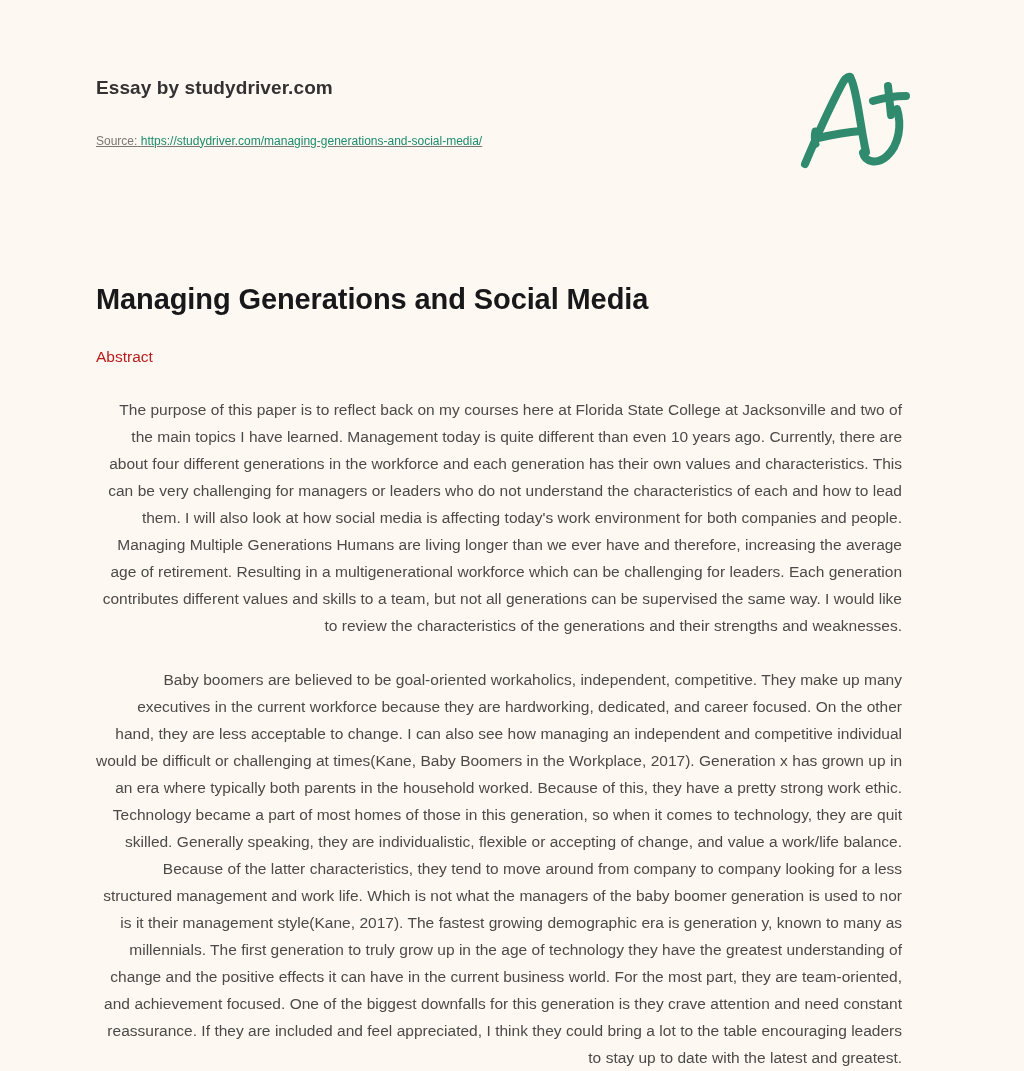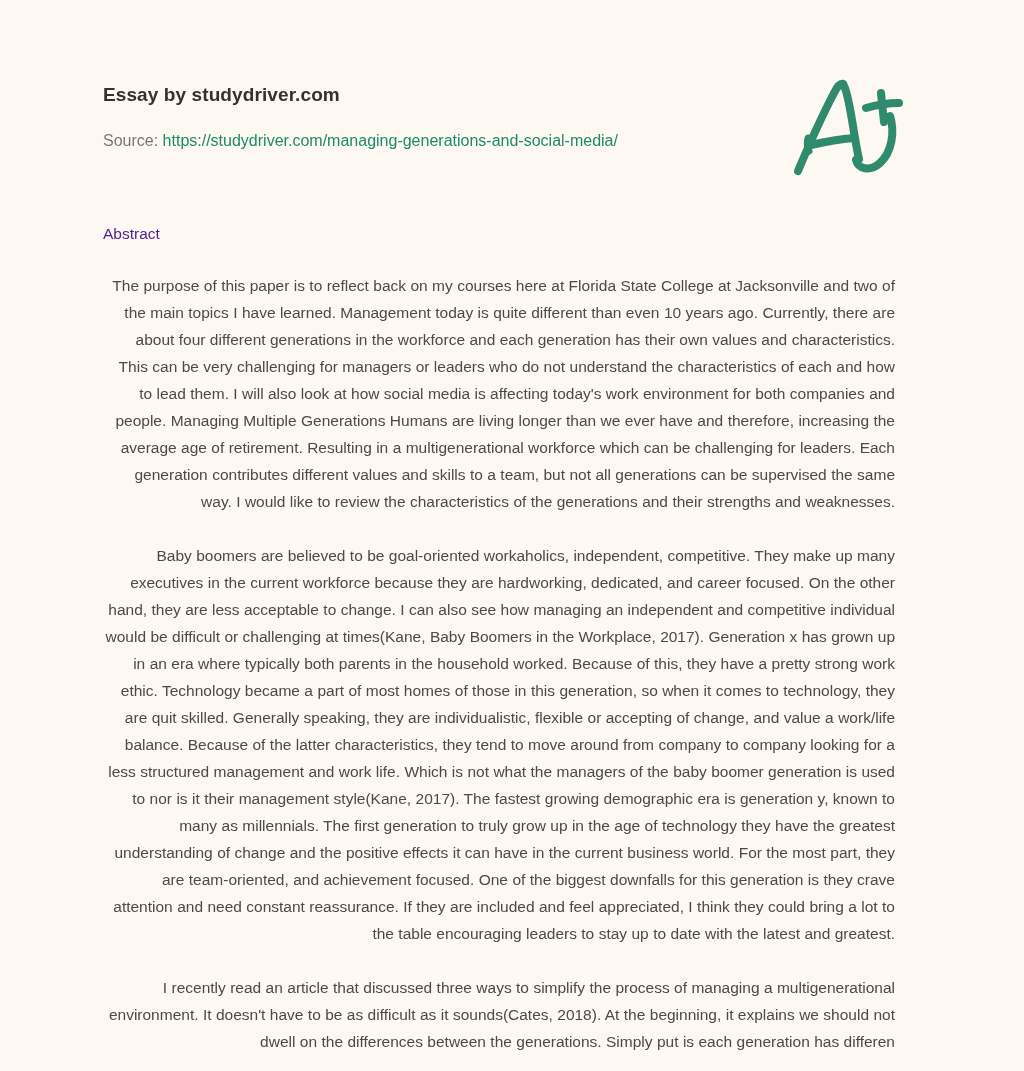--- a/index.html
+++ b/index.html
@@ -14,45 +14,46 @@
     font-family: "Liberation Sans", sans-serif;
     overflow: hidden;
     position: relative;
   }
 
   .page {
     position: relative;
     width: 996px;
     height: 1071px;
     box-sizing: border-box;
-    padding: 12px;
+    padding: 5px;
   }
 
   
   .header {
     position: relative;
     padding: 72px 91px 0 91px;
     min-height: 110px;
   }
 
   .byline {
     font-size: 19px;
     font-weight: bold;
     color: #333132;
     letter-spacing: 0.1px;
     line-height: 1.2;
     margin: 0;
   }
 
   .source-line {
-    margin-top: 24px;
-    font-size: 16px;
+    margin-top: 34px;
+    font-size: 12px;
     line-height: 1.3;
     color: #7a7774;
     white-space: nowrap;
+    text-decoration: underline;
   }
   .source-label {
     color: #7a7774;
   }
   .source-url {
     color: #1d8a6d;
     text-decoration: none;
   }
 
   
@@ -81,21 +82,21 @@
     font-weight: bold;
     color: #18181a;
     letter-spacing: -0.1px;
     line-height: 1.25;
   }
 
   .section-label {
     margin: 0;
     padding-top: 28px;
     font-size: 15.5px;
-    color: #4c1d95;
+    color: #b91c1c;
     line-height: 1.5;
   }
 
   .para {
     margin: 0;
     padding-top: 27px;
     font-size: 15.5px;
     line-height: 27px;
     color: #4c4a48;
     text-align: right;
@@ -134,20 +135,21 @@
 
           <path d="M80 36 C 90 33, 103 31, 113 31" stroke-width="8"></path>
         </g>
       </svg>
     </div>
 
   </div>
 
   <div class="doc-body">
 
+    <h1 class="doc-title">Managing Generations and Social Media</h1>
 
     <div class="section-label">Abstract</div>
 
     <p class="para">The purpose of this paper is to reflect back on my courses here at Florida State College at Jacksonville and two of the main topics I have learned. Management today is quite different than even 10 years ago. Currently, there are about four different generations in the workforce and each generation has their own values and characteristics. This can be very challenging for managers or leaders who do not understand the characteristics of each and how to lead them. I will also look at how social media is affecting today's work environment for both companies and people. Managing Multiple Generations Humans are living longer than we ever have and therefore, increasing the average age of retirement. Resulting in a multigenerational workforce which can be challenging for leaders. Each generation contributes different values and skills to a team, but not all generations can be supervised the same way. I would like to review the characteristics of the generations and their strengths and weaknesses.</p>
     <p class="para">Baby boomers are believed to be goal-oriented workaholics, independent, competitive. They make up many executives in the current workforce because they are hardworking, dedicated, and career focused. On the other hand, they are less acceptable to change. I can also see how managing an independent and competitive individual would be difficult or challenging at times(Kane, Baby Boomers in the Workplace, 2017). Generation x has grown up in an era where typically both parents in the household worked. Because of this, they have a pretty strong work ethic. Technology became a part of most homes of those in this generation, so when it comes to technology, they are quit skilled. Generally speaking, they are individualistic, flexible or accepting of change, and value a work/life balance. Because of the latter characteristics, they tend to move around from company to company looking for a less structured management and work life. Which is not what the managers of the baby boomer generation is used to nor is it their management style(Kane, 2017). The fastest growing demographic era is generation y, known to many as millennials. The first generation to truly grow up in the age of technology they have the greatest understanding of change and the positive effects it can have in the current business world. For the most part, they are team-oriented, and achievement focused. One of the biggest downfalls for this generation is they crave attention and need constant reassurance. If they are included and feel appreciated, I think they could bring a lot to the table encouraging leaders to stay up to date with the latest and greatest.</p>
     <p class="para">I recently read an article that discussed three ways to simplify the process of managing a multigenerational environment. It doesn't have to be as difficult as it sounds(Cates, 2018). At the beginning, it explains we should not dwell on the differences between the generations. Simply put is each generation has differen</p>
 
   </div>
 
 </div>

